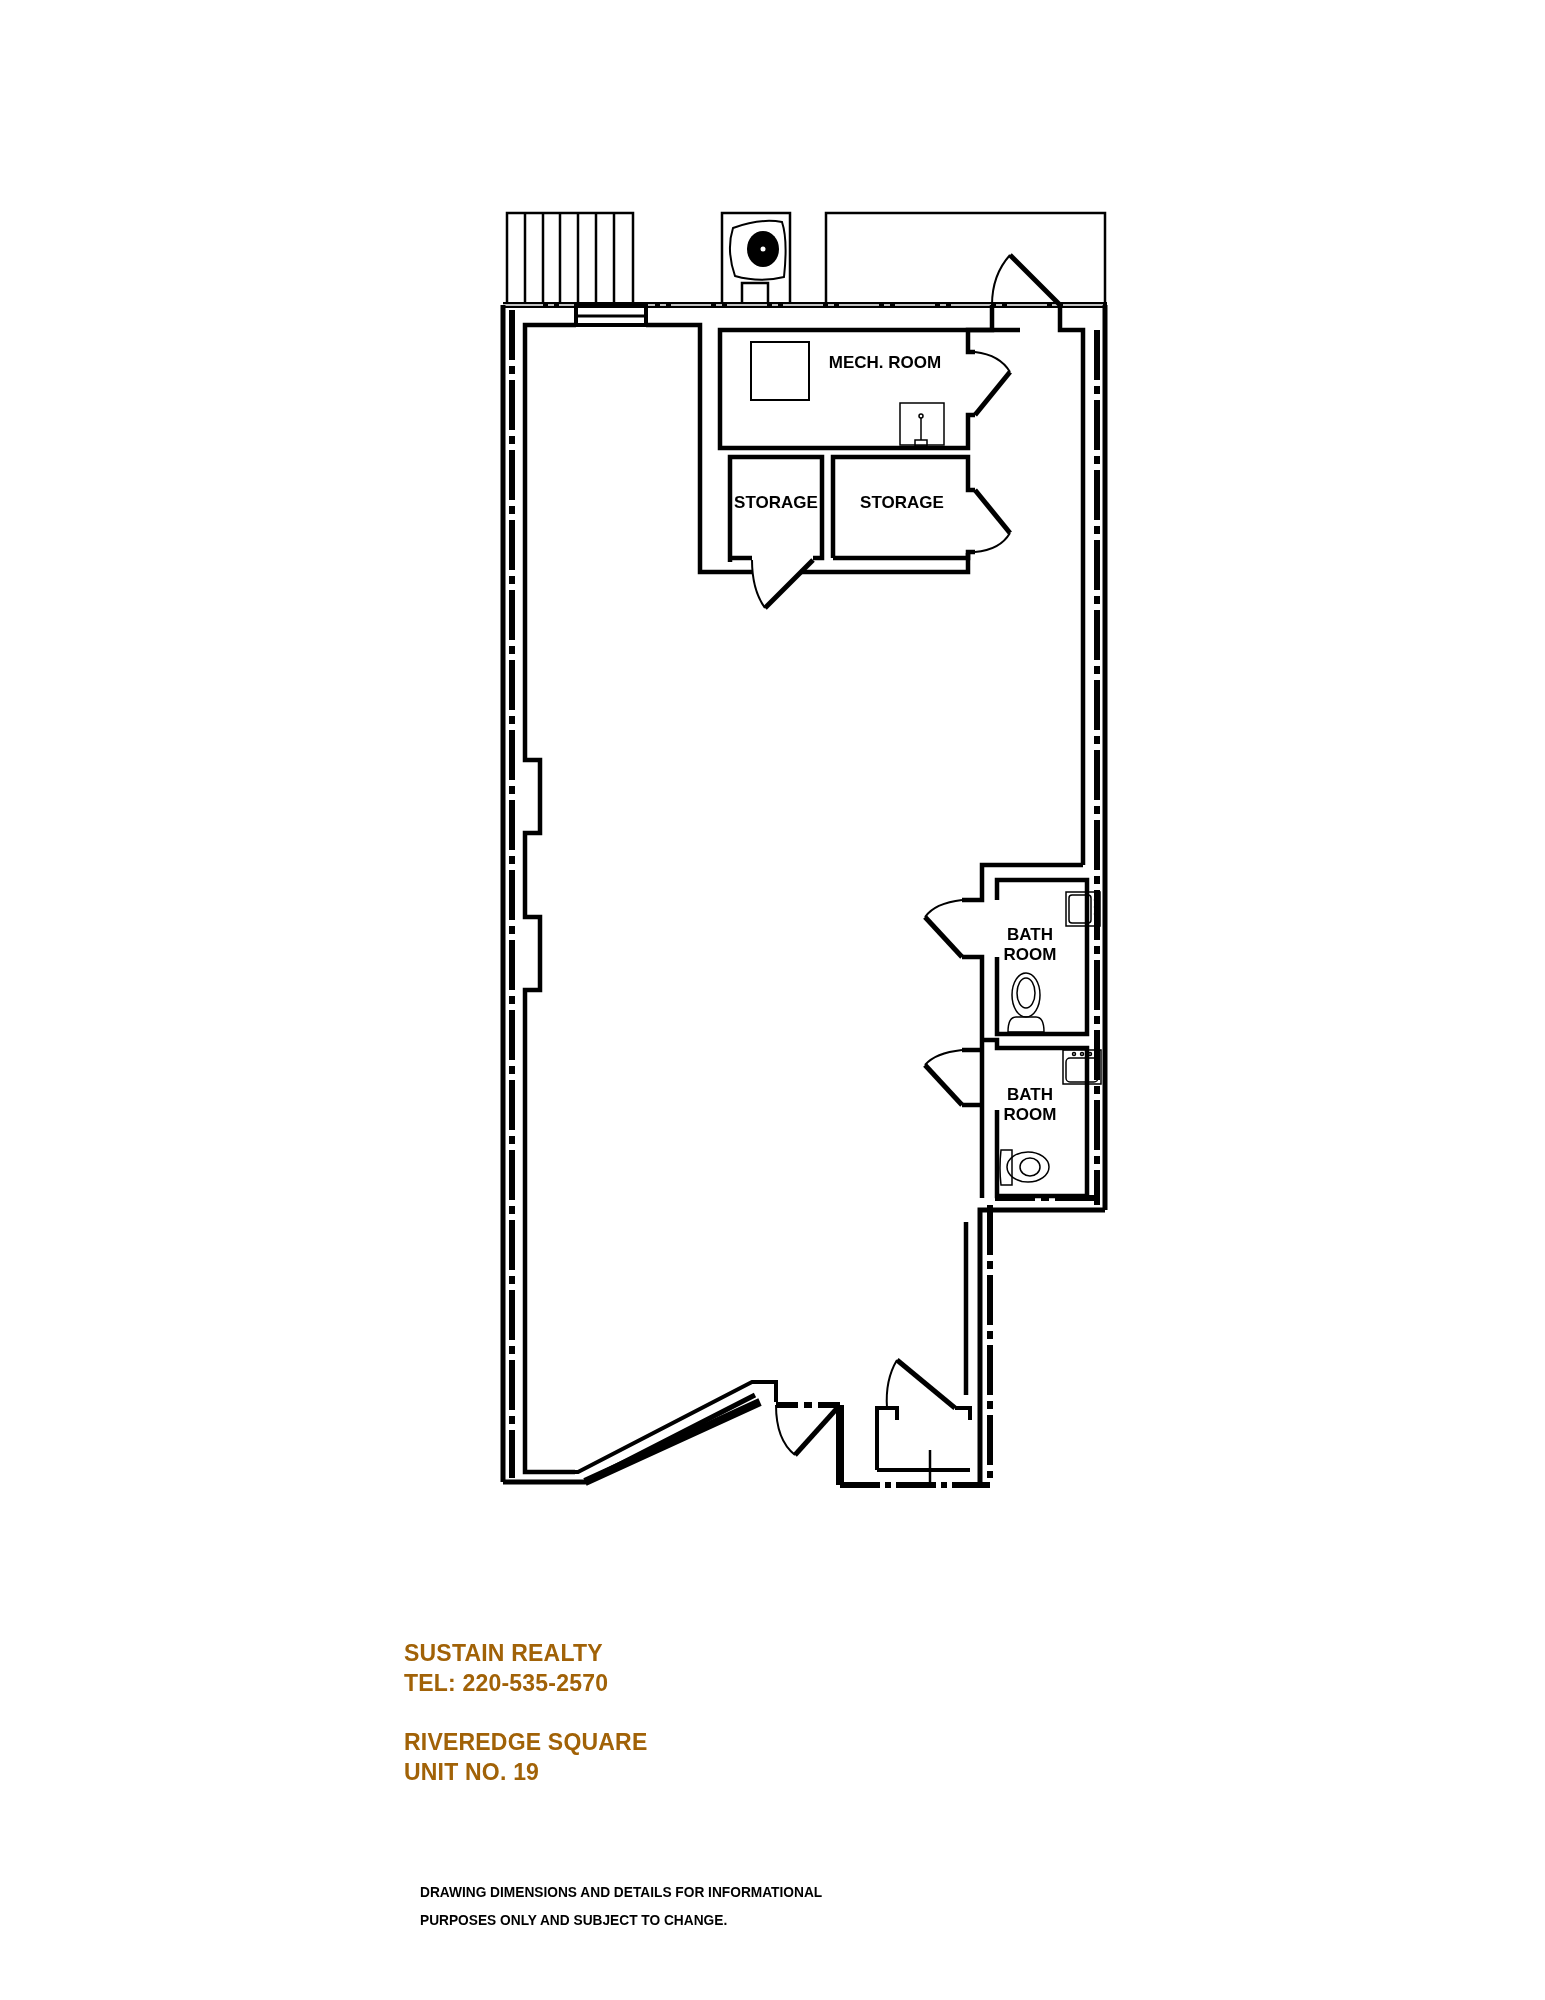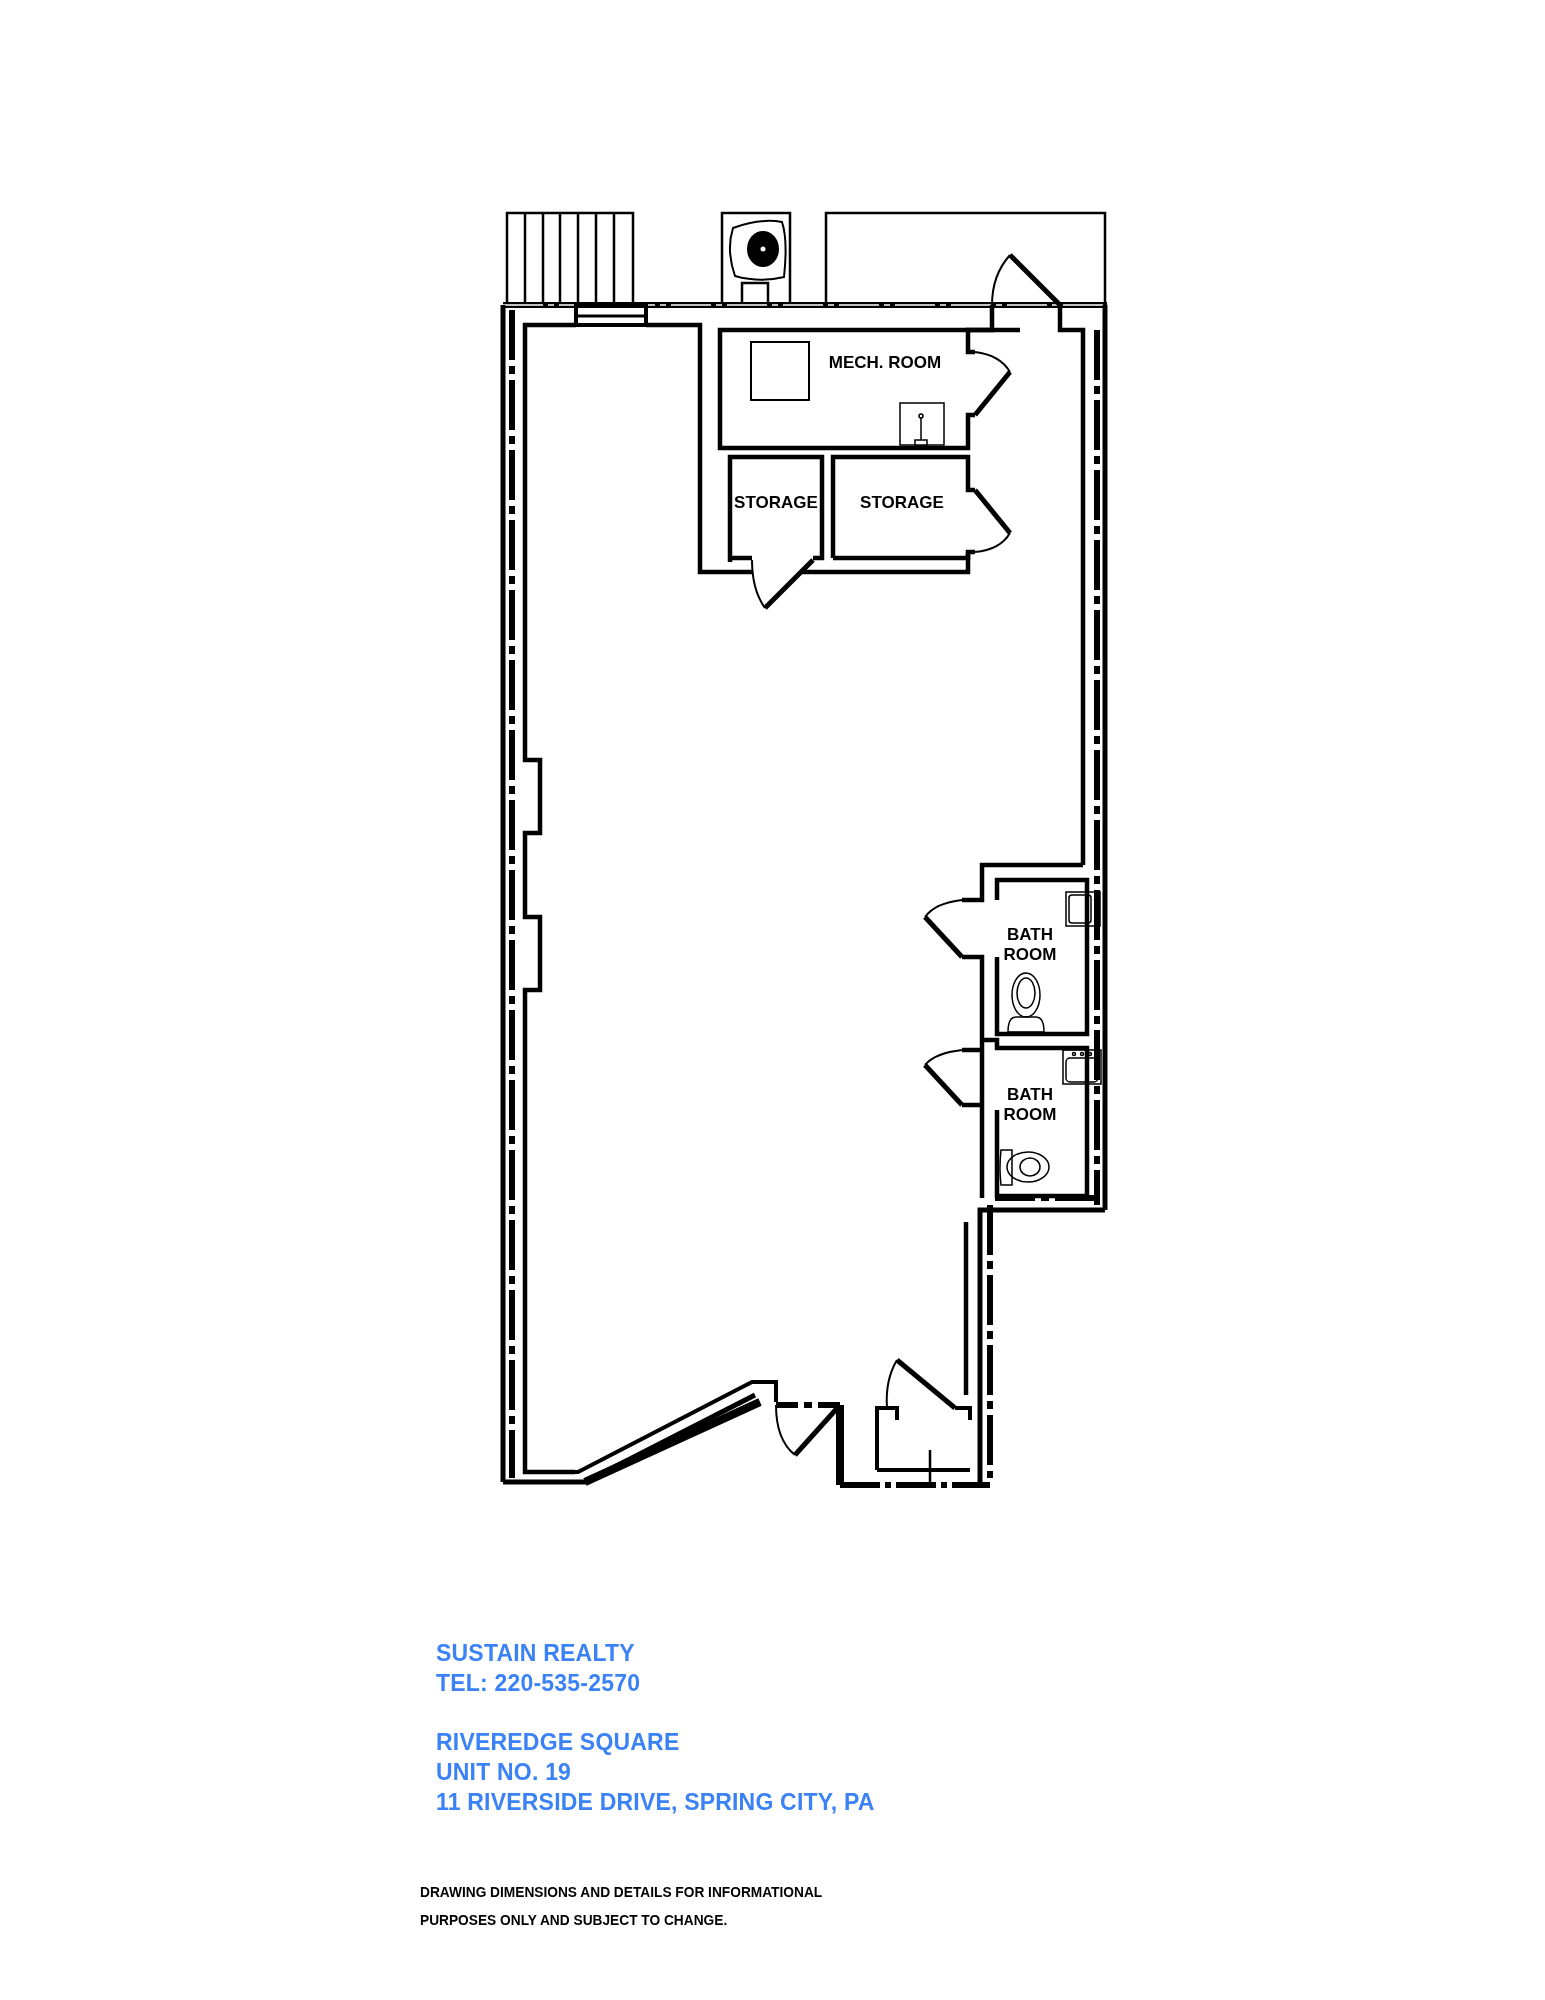--- a/index.html
+++ b/index.html
@@ -1,19 +1,19 @@
 <!DOCTYPE html>
 <html><head>
 <meta charset="utf-8">
 <style>
   html, body { margin: 0; padding: 0; background: #ffffff; }
   body { width: 1545px; height: 2000px; position: relative; overflow: hidden; }
   #plan { position: absolute; left: 0; top: 0; width: 1545px; height: 1600px; }
   .room-label { font-family: "Liberation Sans", sans-serif; font-weight: bold; font-size: 17px; fill: #000; }
-  .info { position: absolute; left: 436px; font-family: "Liberation Sans", sans-serif; font-weight: bold; color: #3b82f6; }
+  .info { position: absolute; left: 404px; font-family: "Liberation Sans", sans-serif; font-weight: bold; color: #a16207; }
   .info .line { font-size: 23px; line-height: 30px; white-space: nowrap; letter-spacing: 0.2px; }
   #company-block { top: 1638px; }
   #property-block { top: 1727px; }
   #disclaimer { position: absolute; left: 420px; top: 1878px; font-family: "Liberation Sans", sans-serif; font-weight: bold; font-size: 14px; line-height: 28px; color: #000; white-space: nowrap; transform: scaleX(0.98); transform-origin: left; }
 </style>
 </head>
 <body>
 
 <svg id="plan" viewBox="0 0 1545 1600" xmlns="http://www.w3.org/2000/svg">
   <g fill="none" stroke="#000" stroke-linejoin="miter">
@@ -191,19 +191,18 @@
 </svg>
 
 <div class="info" id="company-block">
   <div class="line">SUSTAIN REALTY</div>
   <div class="line">TEL: 220-535-2570</div>
 </div>
 
 <div class="info" id="property-block">
   <div class="line">RIVEREDGE SQUARE</div>
   <div class="line">UNIT NO. 19</div>
-  <div class="line">11 RIVERSIDE DRIVE, SPRING CITY, PA</div>
 </div>
 
 <div id="disclaimer">
   <div>DRAWING DIMENSIONS AND DETAILS FOR INFORMATIONAL</div>
   <div>PURPOSES ONLY AND SUBJECT TO CHANGE.</div>
 </div>
 
 </body></html>

